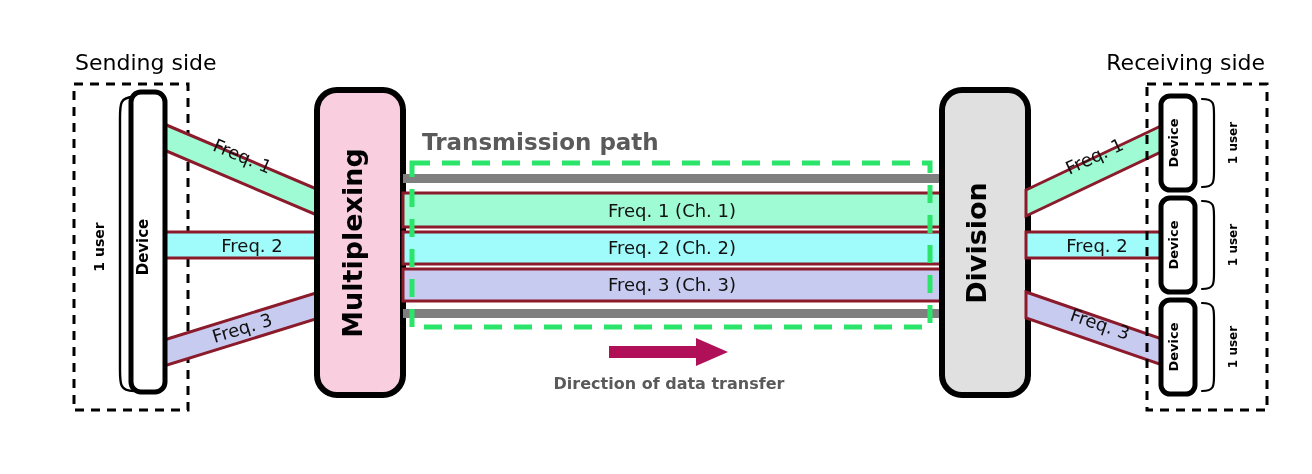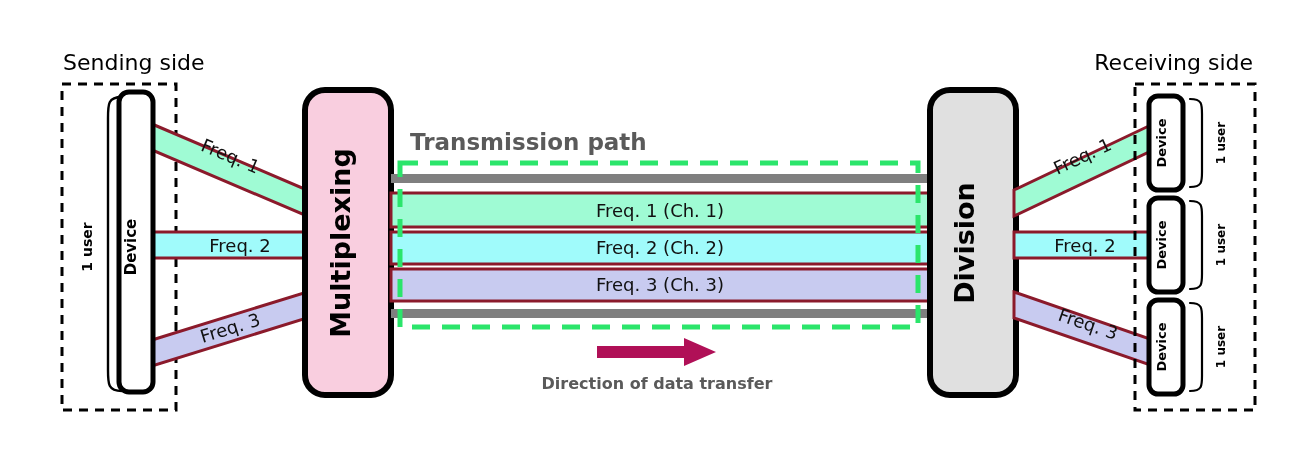--- a/index.html
+++ b/index.html
@@ -1,18 +1,18 @@
 <!DOCTYPE html>
 <html><head>
 <meta charset="utf-8">
 <style>
   html,body{margin:0;padding:0;background:#ffffff;}
   body{width:1312px;height:474px;position:relative;overflow:hidden;
        font-family:"DejaVu Sans","Liberation Sans",sans-serif;}
-  #stage{position:absolute;left:0;top:0;width:1252px;height:474px;}
+  #stage{position:absolute;left:12px;top:0;width:1252px;height:474px;}
   svg{display:block;}
 </style>
 </head>
 <body>
 
 <div id="stage">
 <svg width="1312" height="474" viewBox="0 0 1312 474" xmlns="http://www.w3.org/2000/svg">
 
   <text x="63" y="70" font-size="22" fill="#000" font-family="DejaVu Sans, Liberation Sans, sans-serif">
     <tspan>Sending side</tspan>

